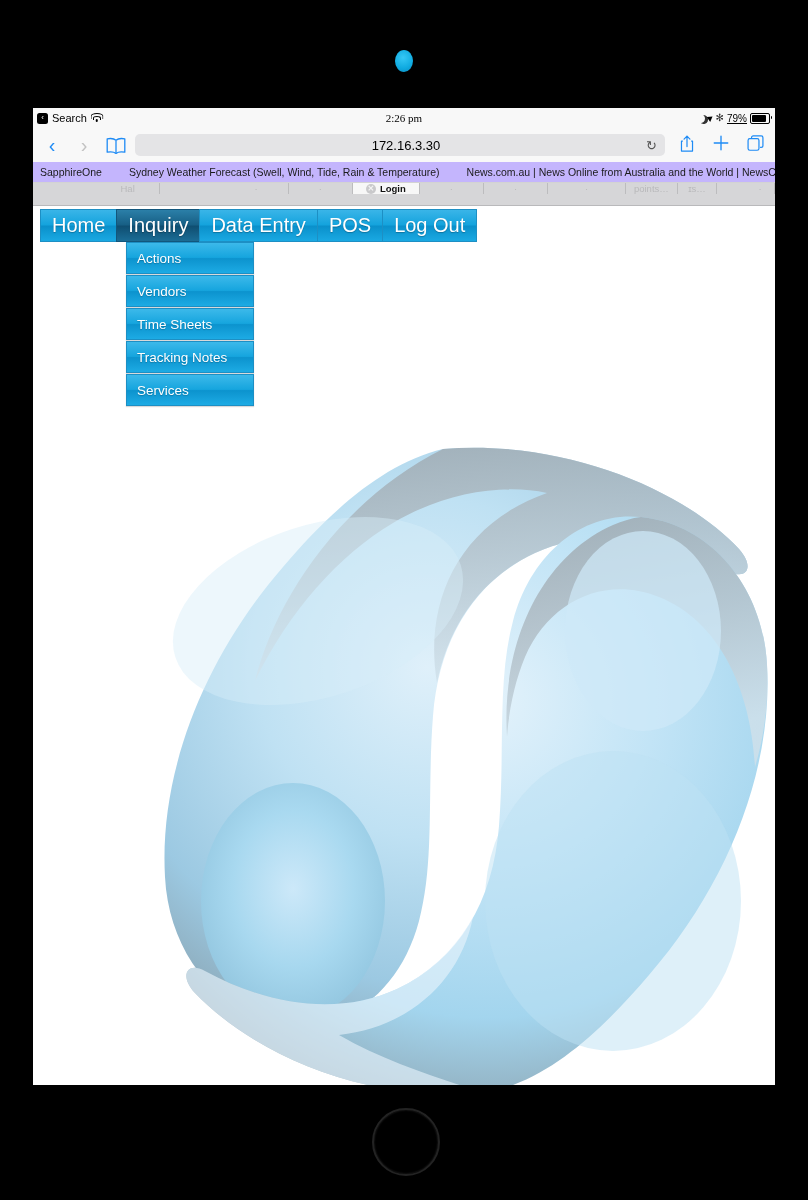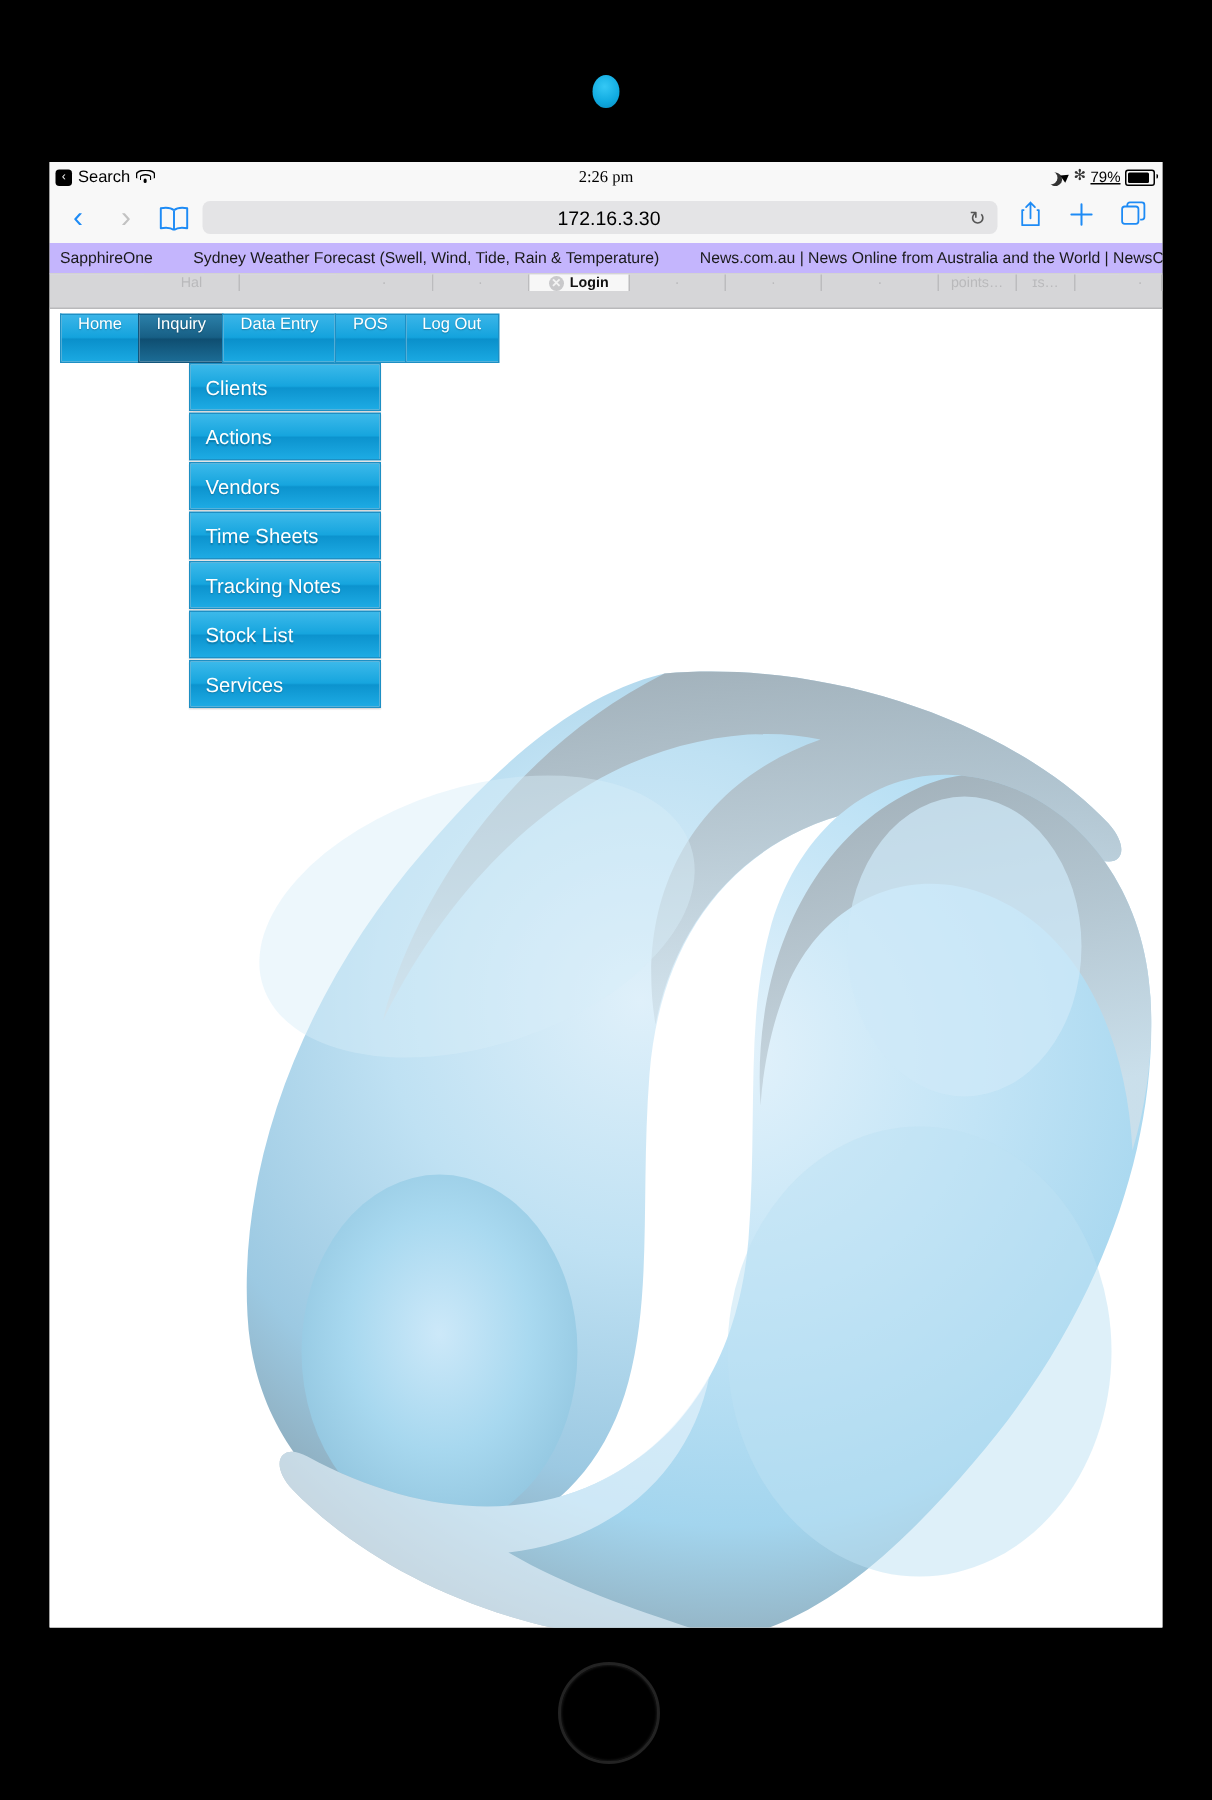--- a/index.html
+++ b/index.html
@@ -96,22 +96,22 @@
   .tab .tab-x{
     width:10px;height:10px;border-radius:50%;background:#c9c9cb;color:#f3f3f3;
     font-size:8px;line-height:10px;text-align:center;flex:0 0 auto;
   }
   .tab .tab-title{overflow:hidden;text-overflow:clip;white-space:nowrap;}
   .tab.faint .tab-title{color:#b9b9bb;}
   
   .page{position:relative;width:100%;height:901px;background:#fff;overflow:hidden;}
   .menubar{position:absolute;left:7px;top:3px;display:flex;z-index:10;}
   .menu-btn{
-    height:31px;padding:0 11px;display:flex;
-    color:#fff;font-size:11px;
+    height:31px;padding:0 11px;display:flex;align-items:center;
+    color:#fff;font-size:20px;
     background:linear-gradient(180deg,#3ab5e8 0%, #14a3dd 48%, #0a90cb 52%, #1aa9e2 100%);
     border:1px solid #1d8fc4;border-right:none;
     text-shadow:0 1px 1px rgba(0,0,0,.25);
   }
   .menu-btn:last-child{border-right:1px solid #1d8fc4;}
   .menu-btn.active{
     background:linear-gradient(180deg,#2b7fa8 0%, #175f85 48%, #0f4e71 52%, #1b6c95 100%);
     border-color:#12567c;
   }
   .dropdown{position:absolute;left:93px;top:36px;width:128px;z-index:9;}
@@ -341,36 +341,30 @@
           <div class="menu-btn">
             <span>POS</span>
           </div>
           <div class="menu-btn">
             <span>Log Out</span>
           </div>
         </div>
 
       <div class="dropdown" id="dropdown">
           <div class="dd-item">
-            <span>Clients</span>
-          </div>
-          <div class="dd-item">
             <span>Actions</span>
           </div>
           <div class="dd-item">
             <span>Vendors</span>
           </div>
           <div class="dd-item">
             <span>Time Sheets</span>
           </div>
           <div class="dd-item">
             <span>Tracking Notes</span>
-          </div>
-          <div class="dd-item">
-            <span>Stock List</span>
           </div>
           <div class="dd-item">
             <span>Services</span>
           </div>
         </div>
 
     </div>
   </div>
 
   <div class="home-button"></div>

